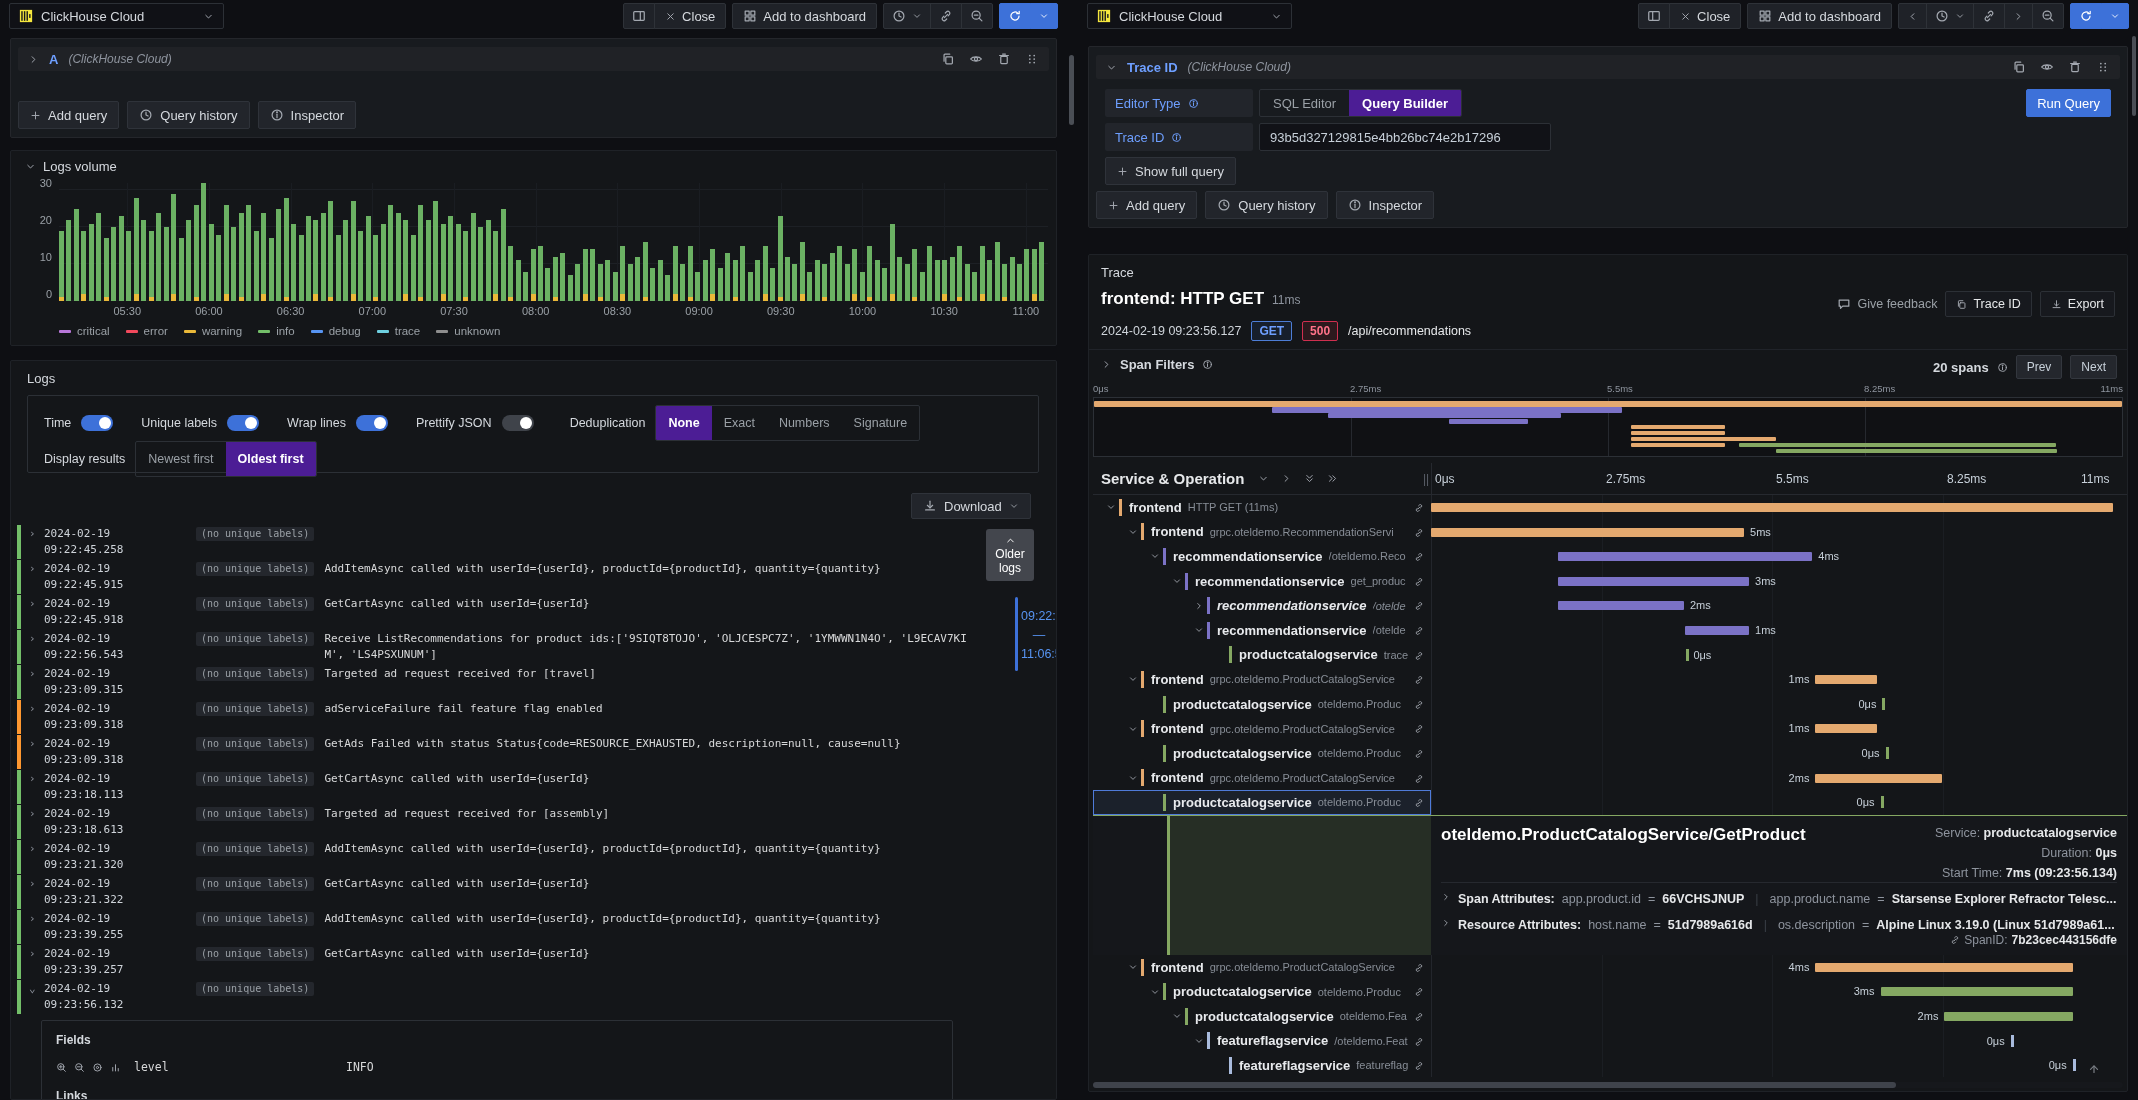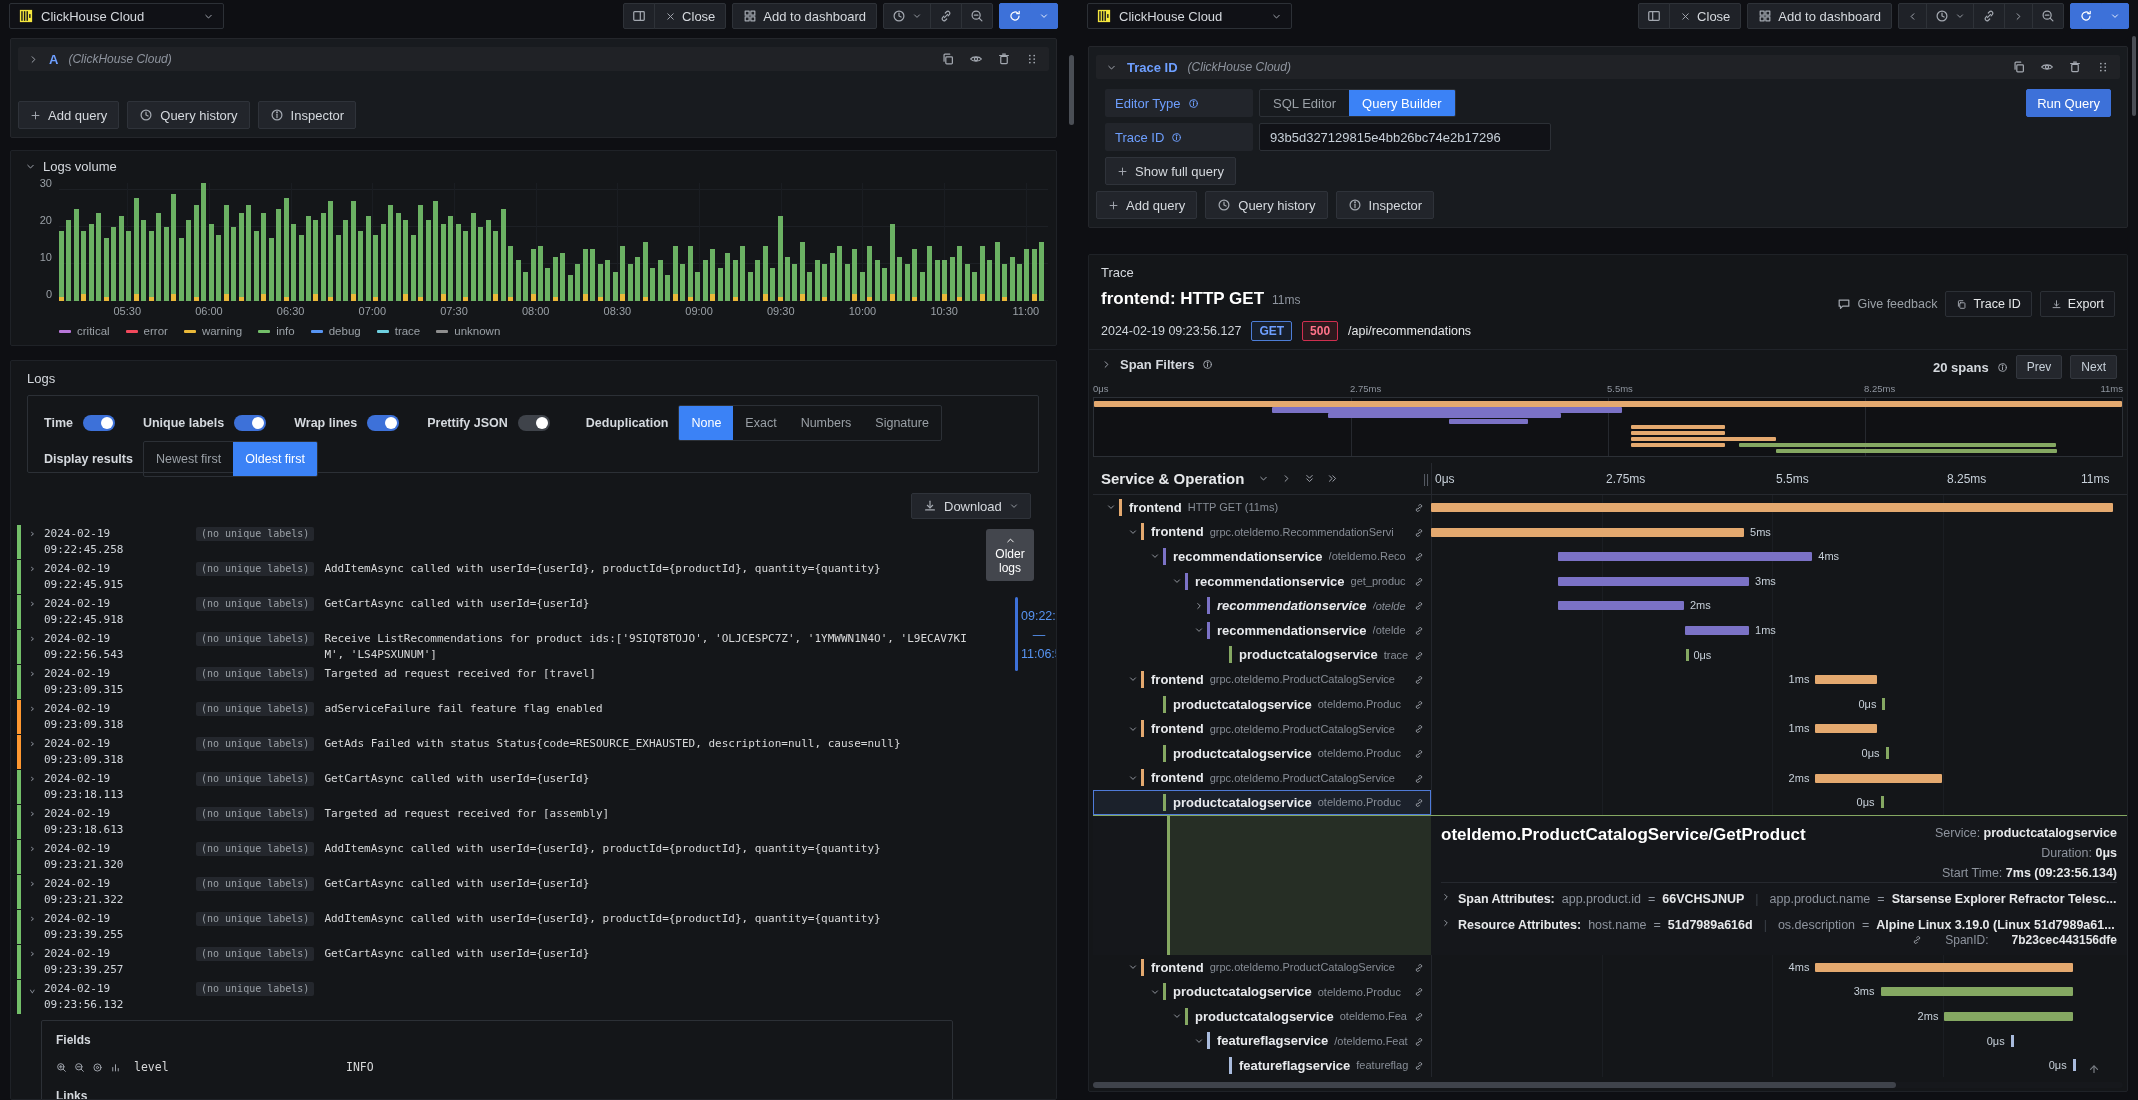--- a/index.html
+++ b/index.html
@@ -33,42 +33,42 @@
 .q-name{color:#6e9fff;font-weight:700}
 .q-hint{color:#8e949e;font-style:italic;font-size:12px}
 .q-icons{margin-left:auto;display:flex;gap:14px;align-items:center}
 .q-actions{position:absolute;left:7px;bottom:8px;display:flex;gap:8px}
 .chipbtn{display:inline-flex;align-items:center;gap:7px;height:28px;padding:0 11px;background:#22252b;border:1px solid #2f333a;border-radius:2px;color:#d5d9de;font-size:13px;font-weight:500}
 
 
 .flabel{display:inline-flex;align-items:center;gap:7px;height:28px;padding:0 10px;background:#22252b;border-radius:2px;color:#6e9fff;font-size:13px;width:148px}
 .seg{display:inline-flex;border:1px solid #2c3036;border-radius:2px;overflow:hidden;height:28px}
 .seg>div{display:flex;align-items:center;padding:0 13px;color:#9aa0a6;font-size:13px}
-.seg>div.sel{background:#3b82f6;color:#fff;font-weight:400}
+.seg>div.sel{background:#4c1d95;color:#fff;font-weight:700}
 .inputbox{display:inline-flex;align-items:center;height:28px;width:292px;padding:0 10px;background:#111217;border:1px solid #2c3036;border-radius:2px;color:#c7d0d9;font-size:13px}
 
 
 #vol-plot{position:absolute;left:48px;top:32px;width:989px;height:118px}
 .hgrid{position:absolute;left:0;right:0;height:1px;background:#1d2025}
 .vgrid{position:absolute;top:0;bottom:0;width:1px;background:#1a1d22}
 #vol-bars{position:absolute;left:0;right:0;bottom:0;top:0;display:flex;align-items:flex-end}
 .vbar{width:5px;margin-right:2.49px;display:flex;flex-direction:column;justify-content:flex-end}
 .vbar .pi{background:#73BF69;opacity:.92}
 .vbar .pw{background:#EAB839}
 .ylab{position:absolute;right:100%;margin-right:7px;font-size:11px;color:#9aa0a6;transform:translateY(-6px)}
 #vol-x{position:absolute;left:48px;top:154px;width:989px;height:14px;font-size:11px;color:#9aa0a6}
 #vol-x span{position:absolute;transform:translateX(-50%)}
 #vol-legend{position:absolute;left:48px;top:174px;display:flex;gap:16px;align-items:center;font-size:11.5px;color:#9aa0a6}
 .leg{display:flex;align-items:center;gap:6px}
 .leg i{width:12px;height:3px;border-radius:1px;display:block}
 
 
 .ctrlbox{position:absolute;left:16px;top:34px;width:1012px;height:78px;border:1px solid #2c3036;border-radius:2px;padding:9px 16px;display:flex;flex-direction:column;justify-content:space-between}
 .ctrlrow{display:flex;align-items:center;gap:10px}
-.ctrl-label{font-size:12.5px;font-weight:700;color:#d5d9de}
+.ctrl-label{font-size:12.5px;font-weight:400;color:#d5d9de}
 .sw{width:32px;height:16px;border-radius:9px;position:relative;margin-right:18px}
 .sw.on{background:#3d71d9}.sw.off{background:#3f434a}
 .sw:after{content:"";position:absolute;top:2px;right:2px;width:12px;height:12px;border-radius:50%;background:#fff}
 .seg.small{height:36px}.seg.small>div{padding:0 12px;font-size:12.5px}
 #log-list{position:absolute;left:6px;top:164px;width:958px;bottom:0;overflow:hidden}
 .lrow{display:flex;border-left:4px solid #73BF69;padding:1px 0 2px 8px;margin-bottom:1px;font-family:"DejaVu Sans Mono",monospace;font-size:11px;line-height:15.5px;color:#d8d9da}
 .lr-ch{width:15px;color:#8e949e;flex:none}
 .lr-ts{width:152px;color:#cfd4da;flex:none}
 .lr-badge{height:14px;margin:1px 10px 0 0;padding:0 5px;background:#24272d;color:#9aa0a6;border-radius:2px;font-size:10px;line-height:14px;white-space:nowrap;flex:none}
 .lr-msg{flex:1;word-break:break-all}
@@ -115,21 +115,21 @@
 #sdetail .greenblock{position:absolute;left:74px;top:0;bottom:0;width:264px;background:rgba(131,167,95,.16);border-left:3px solid #85a862}
 #sdetail .body{position:absolute;left:348px;right:10px;top:0;bottom:0}
 #sdetail h2{font-size:17px;font-weight:700;color:#fff;margin-top:9px;white-space:nowrap}
 .meta{position:absolute;right:0;top:7px;text-align:right;font-size:12.5px;line-height:20px;color:#8e949e}
 .meta b{color:#e6e8ea;font-weight:700}
 .attr-div{position:absolute;left:0;right:0;top:66px;border-top:1px solid #26292f}
 .attrrow{position:absolute;left:0;display:flex;align-items:flex-start;gap:7px;font-size:12.5px;white-space:nowrap;overflow:hidden;right:0}
 .attrrow .t{font-weight:700;color:#e6e8ea}
 .attrrow .k{color:#8e949e}.attrrow .eq{color:#8e949e}.attrrow .v{color:#e6e8ea;font-weight:700}
 .attrrow .sep{color:#3a3f46;margin:0 4px}
-.spanid{position:absolute;right:0;bottom:8px;display:flex;gap:23px;align-items:center;font-size:12px;color:#8e949e}
+.spanid{position:absolute;right:0;bottom:8px;display:flex;gap:4px;align-items:center;font-size:12px;color:#8e949e}
 .spanid b{color:#e6e8ea}
 #hscroll{position:absolute;left:4px;bottom:3px;height:6px;width:1030px;background:#16181c;border-radius:3px}
 #hscroll div{position:absolute;left:0;top:0;height:6px;width:78%;background:#3f434b;border-radius:3px}
 .scroll-thumb{position:absolute;background:#4a4e55;border-radius:3px}
 .uparrow{position:absolute;right:26px;bottom:16px;opacity:.7}
 .hdr-div{position:absolute;left:0;right:0;border-top:1px solid #202329}
 </style>
 </head>
 <body>
 

